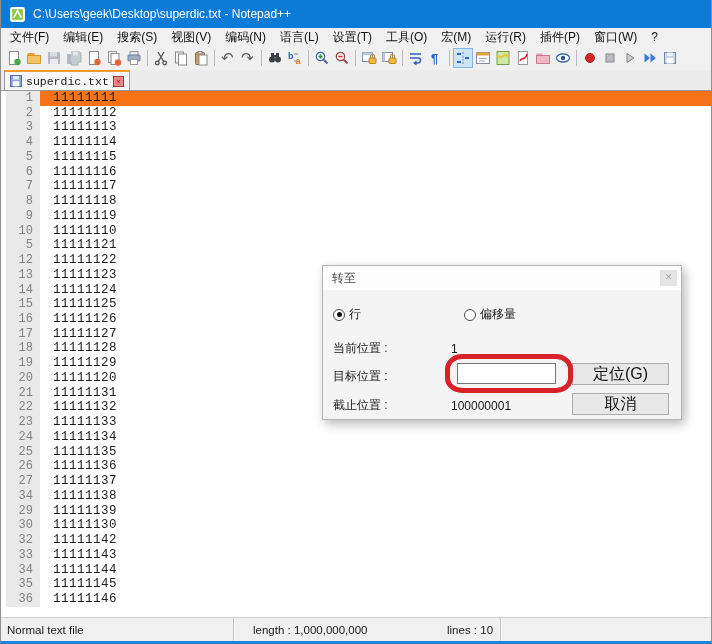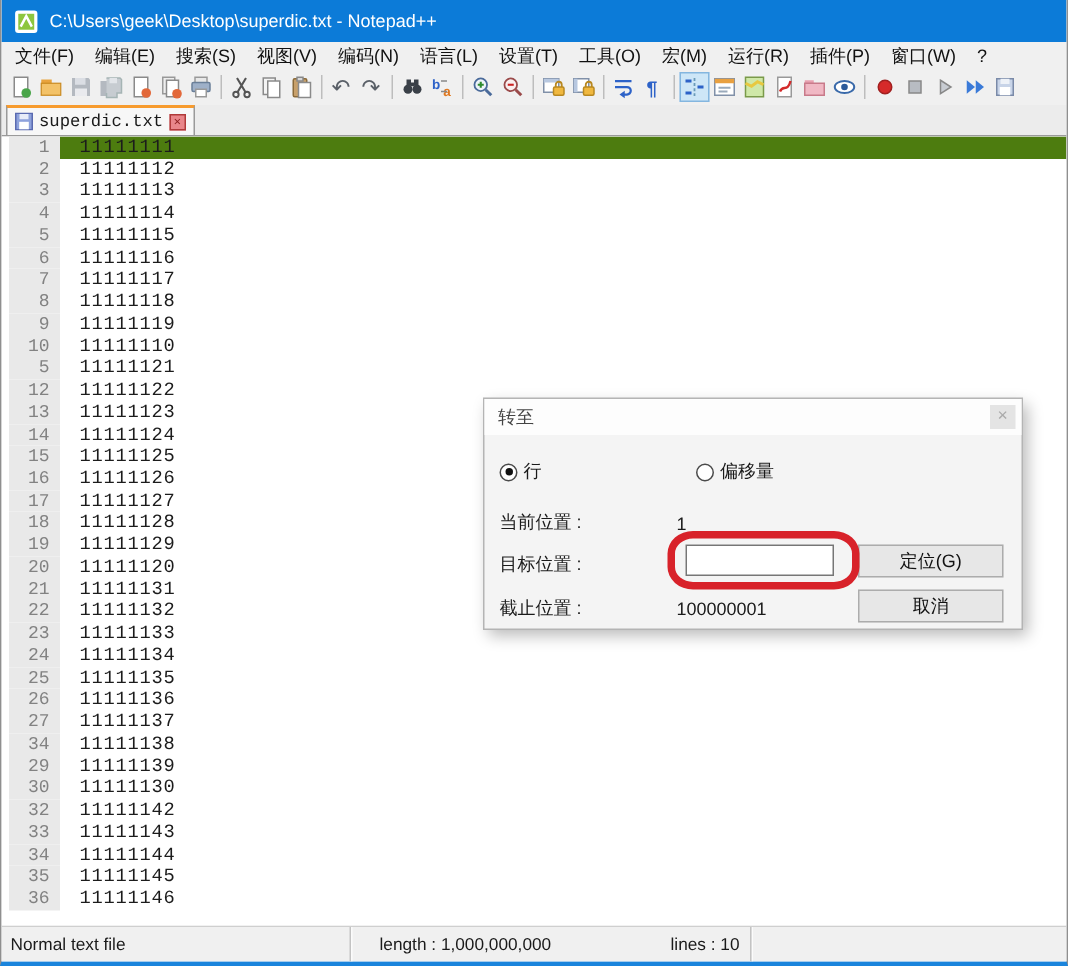--- a/index.html
+++ b/index.html
@@ -29,21 +29,21 @@
          display:flex; align-items:center; padding:0 5px; font-family:"Liberation Mono", monospace; font-size:11.5px; color:#1a1a1a; }
   .tab .ticon { margin-right:4px; display:inline-flex; }
   .tab .tclose { margin-left:4px; width:11px; height:11px; background:#e9868a; border:1px solid #b03a3a; color:#8c1f1f;
                  font-size:8px; line-height:9px; text-align:center; font-weight:bold; }
 
   
   #editor { flex:1 1 auto; background:#fff; overflow:hidden; position:relative; font-family:"Liberation Mono", monospace; }
   .eline { display:flex; height:14.74px; line-height:14.74px; font-size:12.5px; }
   .lnum { width:34px; flex:0 0 auto; margin-left:5px; background:#e9e9e9; color:#828282; text-align:right; padding-right:7px; font-size:12px; }
   .ltext { flex:1 1 auto; padding-left:13px; color:#1c1c1c; letter-spacing:0.5px; }
-  .eline.current .ltext { background:#4d7c0f; }
+  .eline.current .ltext { background:#f97316; }
 
   
   #statusbar { height:24px; background:#f0f0f0; border-top:1px solid #cfcfcf; display:flex; align-items:stretch; font-size:11.5px; color:#1a1a1a; flex:0 0 auto; }
   .ssec { display:flex; align-items:center; overflow:hidden; white-space:nowrap; border-right:1px solid #c3c3c3; box-shadow:1px 0 0 #fbfbfb; }
   .ssec.s1 { width:233px; padding-left:6px; flex:0 0 auto; }
   .ssec.s2 { width:267px; padding-left:4px; flex:0 0 auto; }
   .ssec.s3 { flex:1 1 auto; padding-left:8px; border-right:none; box-shadow:none; }
   .s2 .lenspan { width:209px; flex:0 0 auto; overflow:hidden;padding-left:15px; }
   .s2 .linespan { width:46px; flex:0 0 auto; overflow:hidden; }
   .s3 span { margin-right:22px; }
@@ -56,21 +56,21 @@
   #dlg-close { width:17px; height:16px; background:#e4e4e4; color:#aaa; font-size:9px; text-align:center; line-height:15px; margin-right:3px; }
   .dlg-row { position:absolute; left:10px; right:10px; display:flex; align-items:center; }
   .radio { display:inline-flex; align-items:center; }
   .rdot { width:12px; height:12px; border:1px solid #4a4a4a; border-radius:50%; margin-right:4px; position:relative; background:#fff; }
   .rdot.sel::after { content:""; position:absolute; left:2.5px; top:2.5px; width:5px; height:5px; border-radius:50%; background:#111; }
   .dlg-label { width:118px; flex:0 0 auto; }
   .dlg-value { font-size:12px; }
   #target-input { position:absolute; left:134px; top:97px; width:99px; height:21px; border:1px solid #767676; background:#fff;
                   font-size:12px; padding:0 3px; font-family:"Liberation Sans", sans-serif; }
   .dlg-btn { position:absolute; left:249px; width:97px; height:22px; background:#e7e7e7; border:1px solid #acacac;
-             font-size:12px; color:#111; text-align:center; line-height:20px; }
+             font-size:16px; color:#111; text-align:center; line-height:20px; }
   #red-annotation { position:absolute; left:122px; top:88px; width:128px; height:39px; border:5px solid #d8222a;
                     border-radius:17px / 15px; pointer-events:none; }
 </style>
 </head>
 <body>
 
 <div id="window">
 
   <div id="titlebar">
     <span class="appicon">

